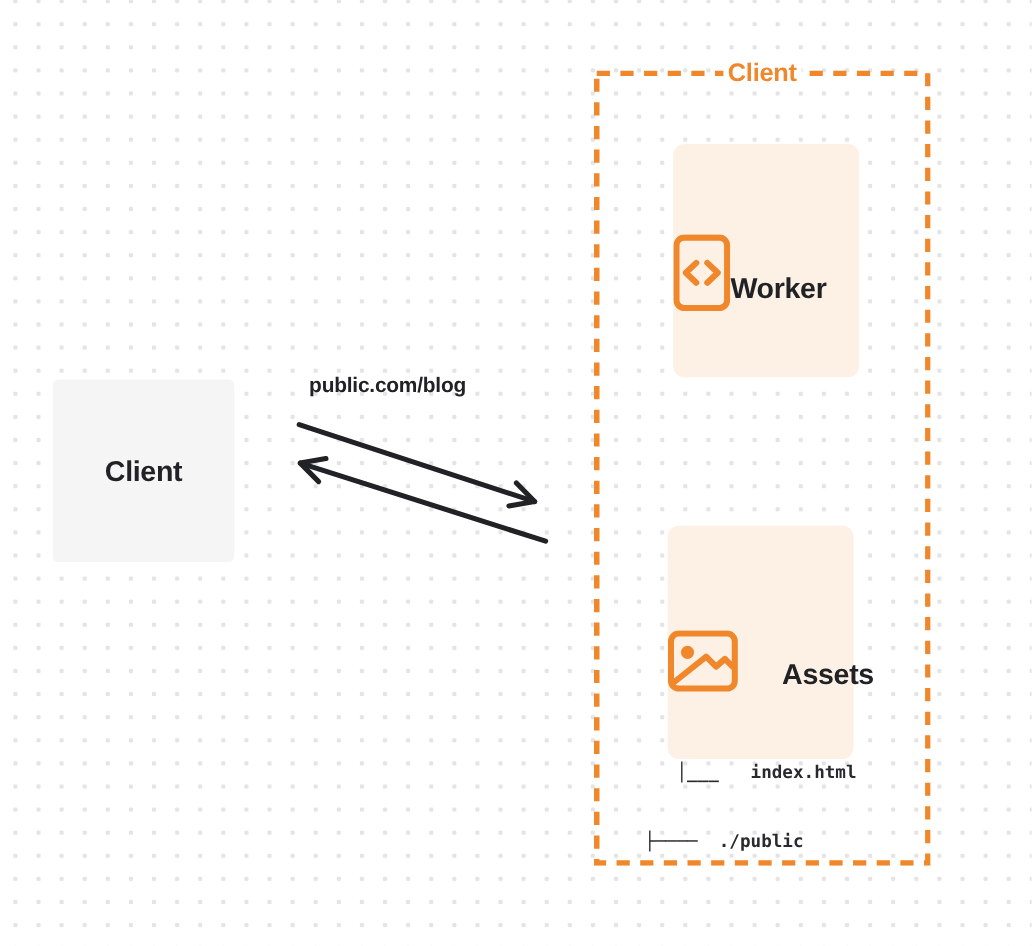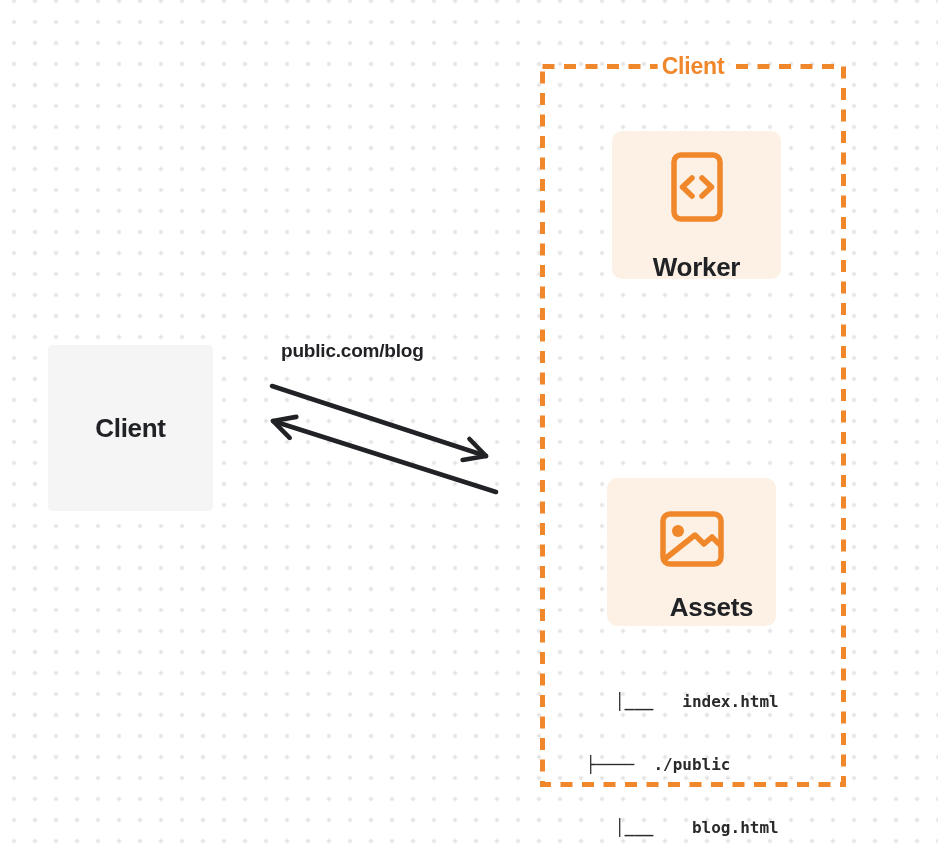--- a/index.html
+++ b/index.html
@@ -35,22 +35,22 @@
   .project{
     position:absolute;left:540px;top:64px;width:306px;height:723px;
   }
   .project-border-svg{position:absolute;left:0;top:0;color:var(--accent);}
   .project-label{
     position:absolute;left:50%;top:2px;transform:translate(-50%,-50%);
     background:#ffffff;padding:0 4px;
     font-size:23px;font-weight:700;color:var(--accent);letter-spacing:-0.2px;
   }
   .card{
-    position:absolute;width:169px;height:148px;background:var(--card-bg);
-    border-radius:10px;display:flex;flex-direction:column;align-items:center;
+    position:absolute;width:169px;height:212px;background:var(--card-bg);
+    border-radius:10px;display:flex;flex-direction:row;align-items:center;
   }
   .card-worker{left:72px;top:67px;padding-top:21px;}
   .card-assets{left:67px;top:414px;padding-top:33px;}
   .card .icon{color:var(--accent);flex:0 0 auto;}
   .card-worker .node-label{margin-top:30px;}
   .card-assets .node-label{margin-top:25px;margin-left:40px;}
   .file-tree{
     position:absolute;left:46px;top:585px;
     font-family:"DejaVu Sans Mono","Liberation Mono",monospace;
     font-size:16px;line-height:21px;font-weight:700;color:#2A2A2C;
@@ -99,18 +99,17 @@
         <rect x="3" y="3" width="58" height="50" rx="7" fill="none" stroke="currentColor" stroke-width="5.5" stroke-linejoin="round"></rect>
         <circle cx="18" cy="20" r="6" fill="currentColor"></circle>
         <path d="M6,47 L35,24 L44,33 L52,26 L59,33" fill="none" stroke="currentColor" stroke-width="5.5" stroke-linecap="round" stroke-linejoin="round"></path>
       </svg>
       <span class="node-label">Assets</span>
     </div>
 
     <div class="file-tree">
       <div>   │___   index.html</div>
       <div>├────  ./public</div>
-      <div>   │___    blog.html</div>
       
     </div>
   </div>
 
 </div>
 
 </body></html>

